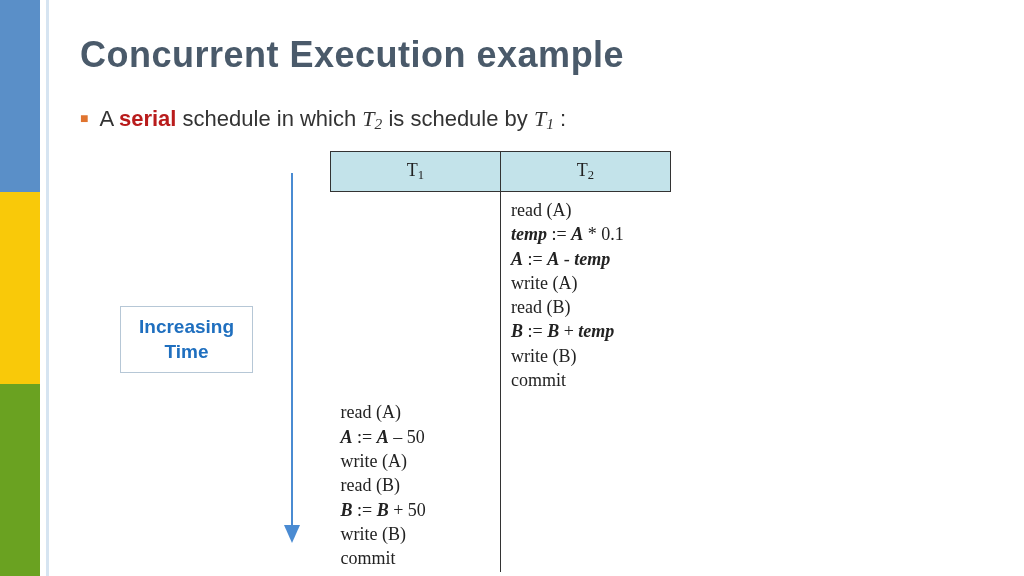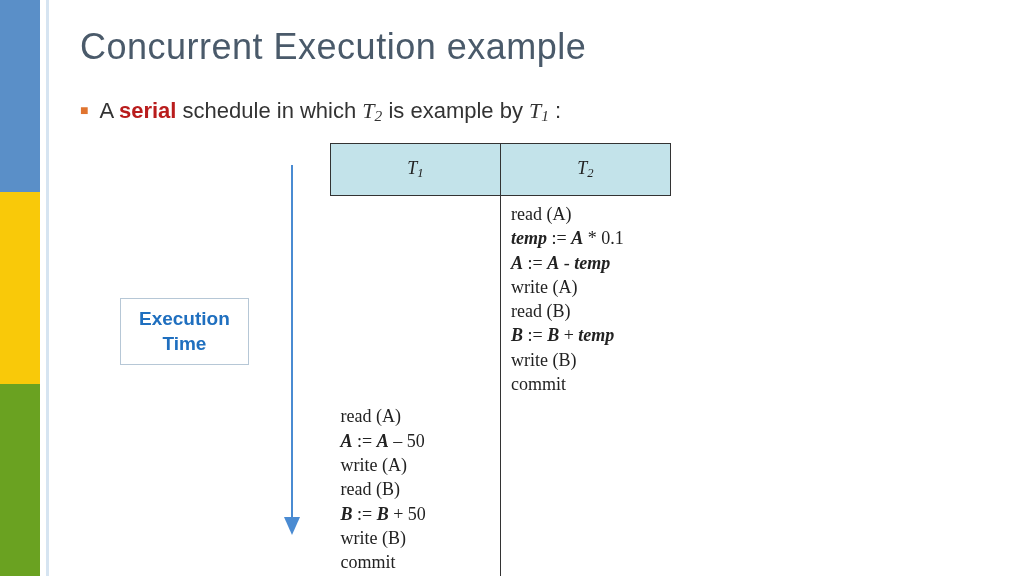--- a/index.html
+++ b/index.html
@@ -29,24 +29,24 @@
     background: #d6e4f1;
   }
   .slide {
     position: absolute;
     left: 80px; top: 18px;
     right: 30px;
     color: #444;
   }
   .title {
     font-size: 36px;
-    font-weight: 400;
+    font-weight: 700;
     color: #4a5a6a;
     letter-spacing: 0.5px;
-    margin: 8px 0 30px 0;
+    margin: 16px 0 30px 0;
   }
   .bullet {
     font-size: 22px;
     color: #333;
   }
   .bullet .sq {
     color: #e0742f;
     font-size: 14px;
     vertical-align: 3px;
     margin-right: 6px;
@@ -86,23 +86,22 @@
     left: 250px;
     top: 0;
     font-family: Georgia, "Times New Roman", serif;
     font-size: 18px;
     color: #222;
   }
   .sched table { border-collapse: collapse; }
   .sched th {
     background: #c3e3ea;
     font-weight: normal;
-    font-style: italic;
     border: 1px solid #333;
-    padding: 14px 0;
+    padding: 8px 0;
     width: 170px;
   }
   .sched td {
     vertical-align: top;
     padding: 6px 10px 2px 10px;
     width: 170px;
     line-height: 1.35;
     margin-top: 28px;
   }
   .sched td.left  { border-right: 1px solid #333; }
@@ -116,32 +115,32 @@
   <div class="band yellow"></div>
   <div class="band green"></div>
 </div>
 <div class="thinline"></div>
 
 <div class="slide">
   <h1 class="title">Concurrent Execution example</h1>
 
   <div class="bullet">
     <span class="sq">■</span>
-    <span>A </span><span class="kw">serial</span><span> schedule in which </span><span class="mi"><span>T</span><sub>2</sub></span><span> is example by </span><span class="mi"><span>T</span><sub>1</sub></span><span> :</span>
+    <span>A </span><span class="kw">serial</span><span> schedule in which </span><span class="mi"><span>T</span><sub>2</sub></span><span> is schedule by </span><span class="mi"><span>T</span><sub>1</sub></span><span> :</span>
   </div>
 
   <div class="stage">
 
     <svg class="arrow" width="24" height="370">
       <line x1="12" y1="0" x2="12" y2="355" stroke="#4a8bd2" stroke-width="2"></line>
       <polygon points="12,370 4,352 20,352" fill="#4a8bd2"></polygon>
     </svg>
 
     <div class="incbox">
-      <div>Execution</div>
+      <div>Increasing</div>
       <div>Time</div>
     </div>
 
     <div class="sched">
       <table>
         <tbody>
             <tr>
           <th><span>T</span><sub>1</sub></th>
           <th><span>T</span><sub>2</sub></th>
         </tr>

